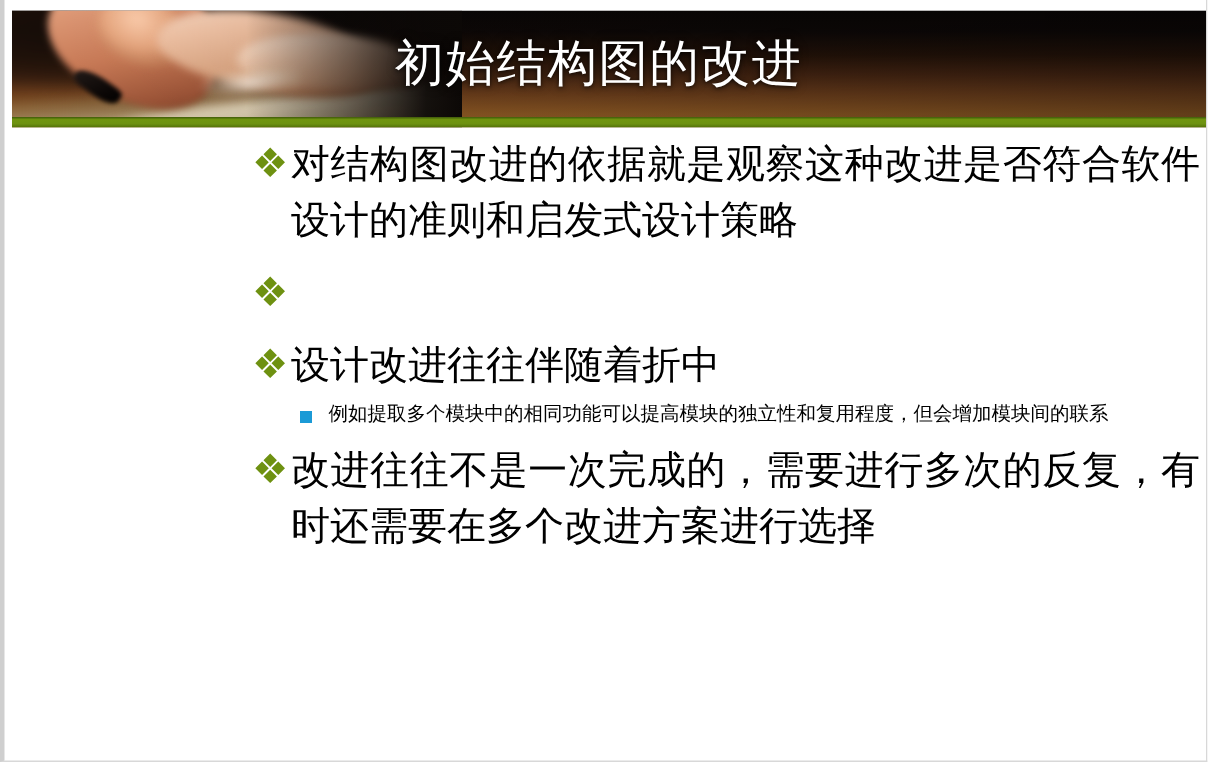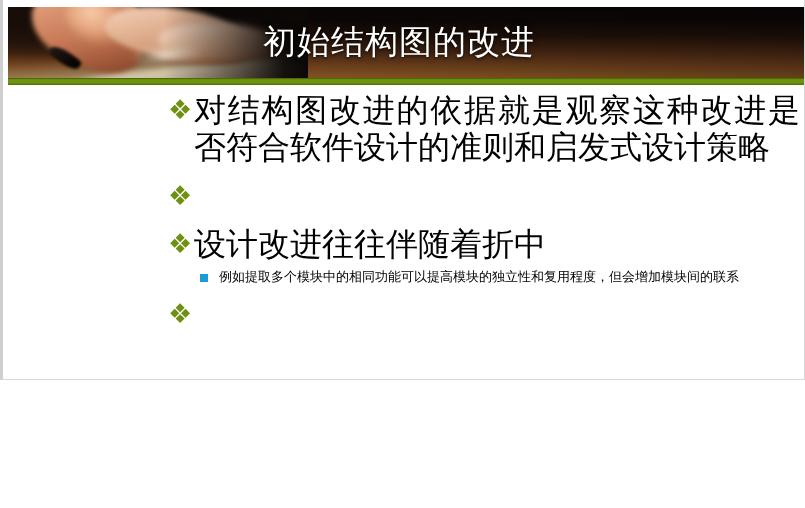--- a/index.html
+++ b/index.html
@@ -11,21 +11,21 @@
     width: 805px;
     height: 508px;
     overflow: hidden;
     font-family: "DejaVu Sans", sans-serif;
   }
 
   
   .slide {
     position: relative;
     width: 805px;
-    height: 380px;
+    height: 508px;
     box-sizing: border-box;
     background: #ffffff;
     border-left: 3px solid #cfcfcf;
     border-right: 1px solid #d8d8d8;
     border-bottom: 1px solid #d8d8d8;
     overflow: hidden;
   }
 
   
   .header {
@@ -272,21 +272,21 @@
     width: 26px;
     color: #6e9111;
     font-size: 27px;
     line-height: 36px;
     font-family: "DejaVu Sans", sans-serif;
     margin-left: 2px;
   }
   .bullet-text {
     flex: 1 1 auto;
     font-family: "DejaVu Serif", "Liberation Serif", serif;
-    font-size: 32px;
+    font-size: 26px;
     line-height: 37px;
     color: #000000;
     text-align: justify;
     text-justify: inter-ideograph;
     letter-spacing: 0px;
   }
 
   .sub-row {
     display: flex;
     align-items: flex-start;
@@ -368,16 +368,17 @@
 
     <div class="sub-row">
       <span class="sub-marker">
           <i style="background: rgb(27, 154, 214);"></i>
         </span>
       <span class="sub-text">例如提取多个模块中的相同功能可以提高模块的独立性和复用程度，但会增加模块间的联系</span>
     </div>
 
     <div class="bullet-row b4">
       <span class="bullet-marker" style="color: rgb(110, 145, 17);">❖</span>
+      <span class="bullet-text">改进往往不是一次完成的，需要进行多次的反复，有时还需要在多个改进方案进行选择</span>
     </div>
 
   </div>
 </div>
 
 </body></html>

